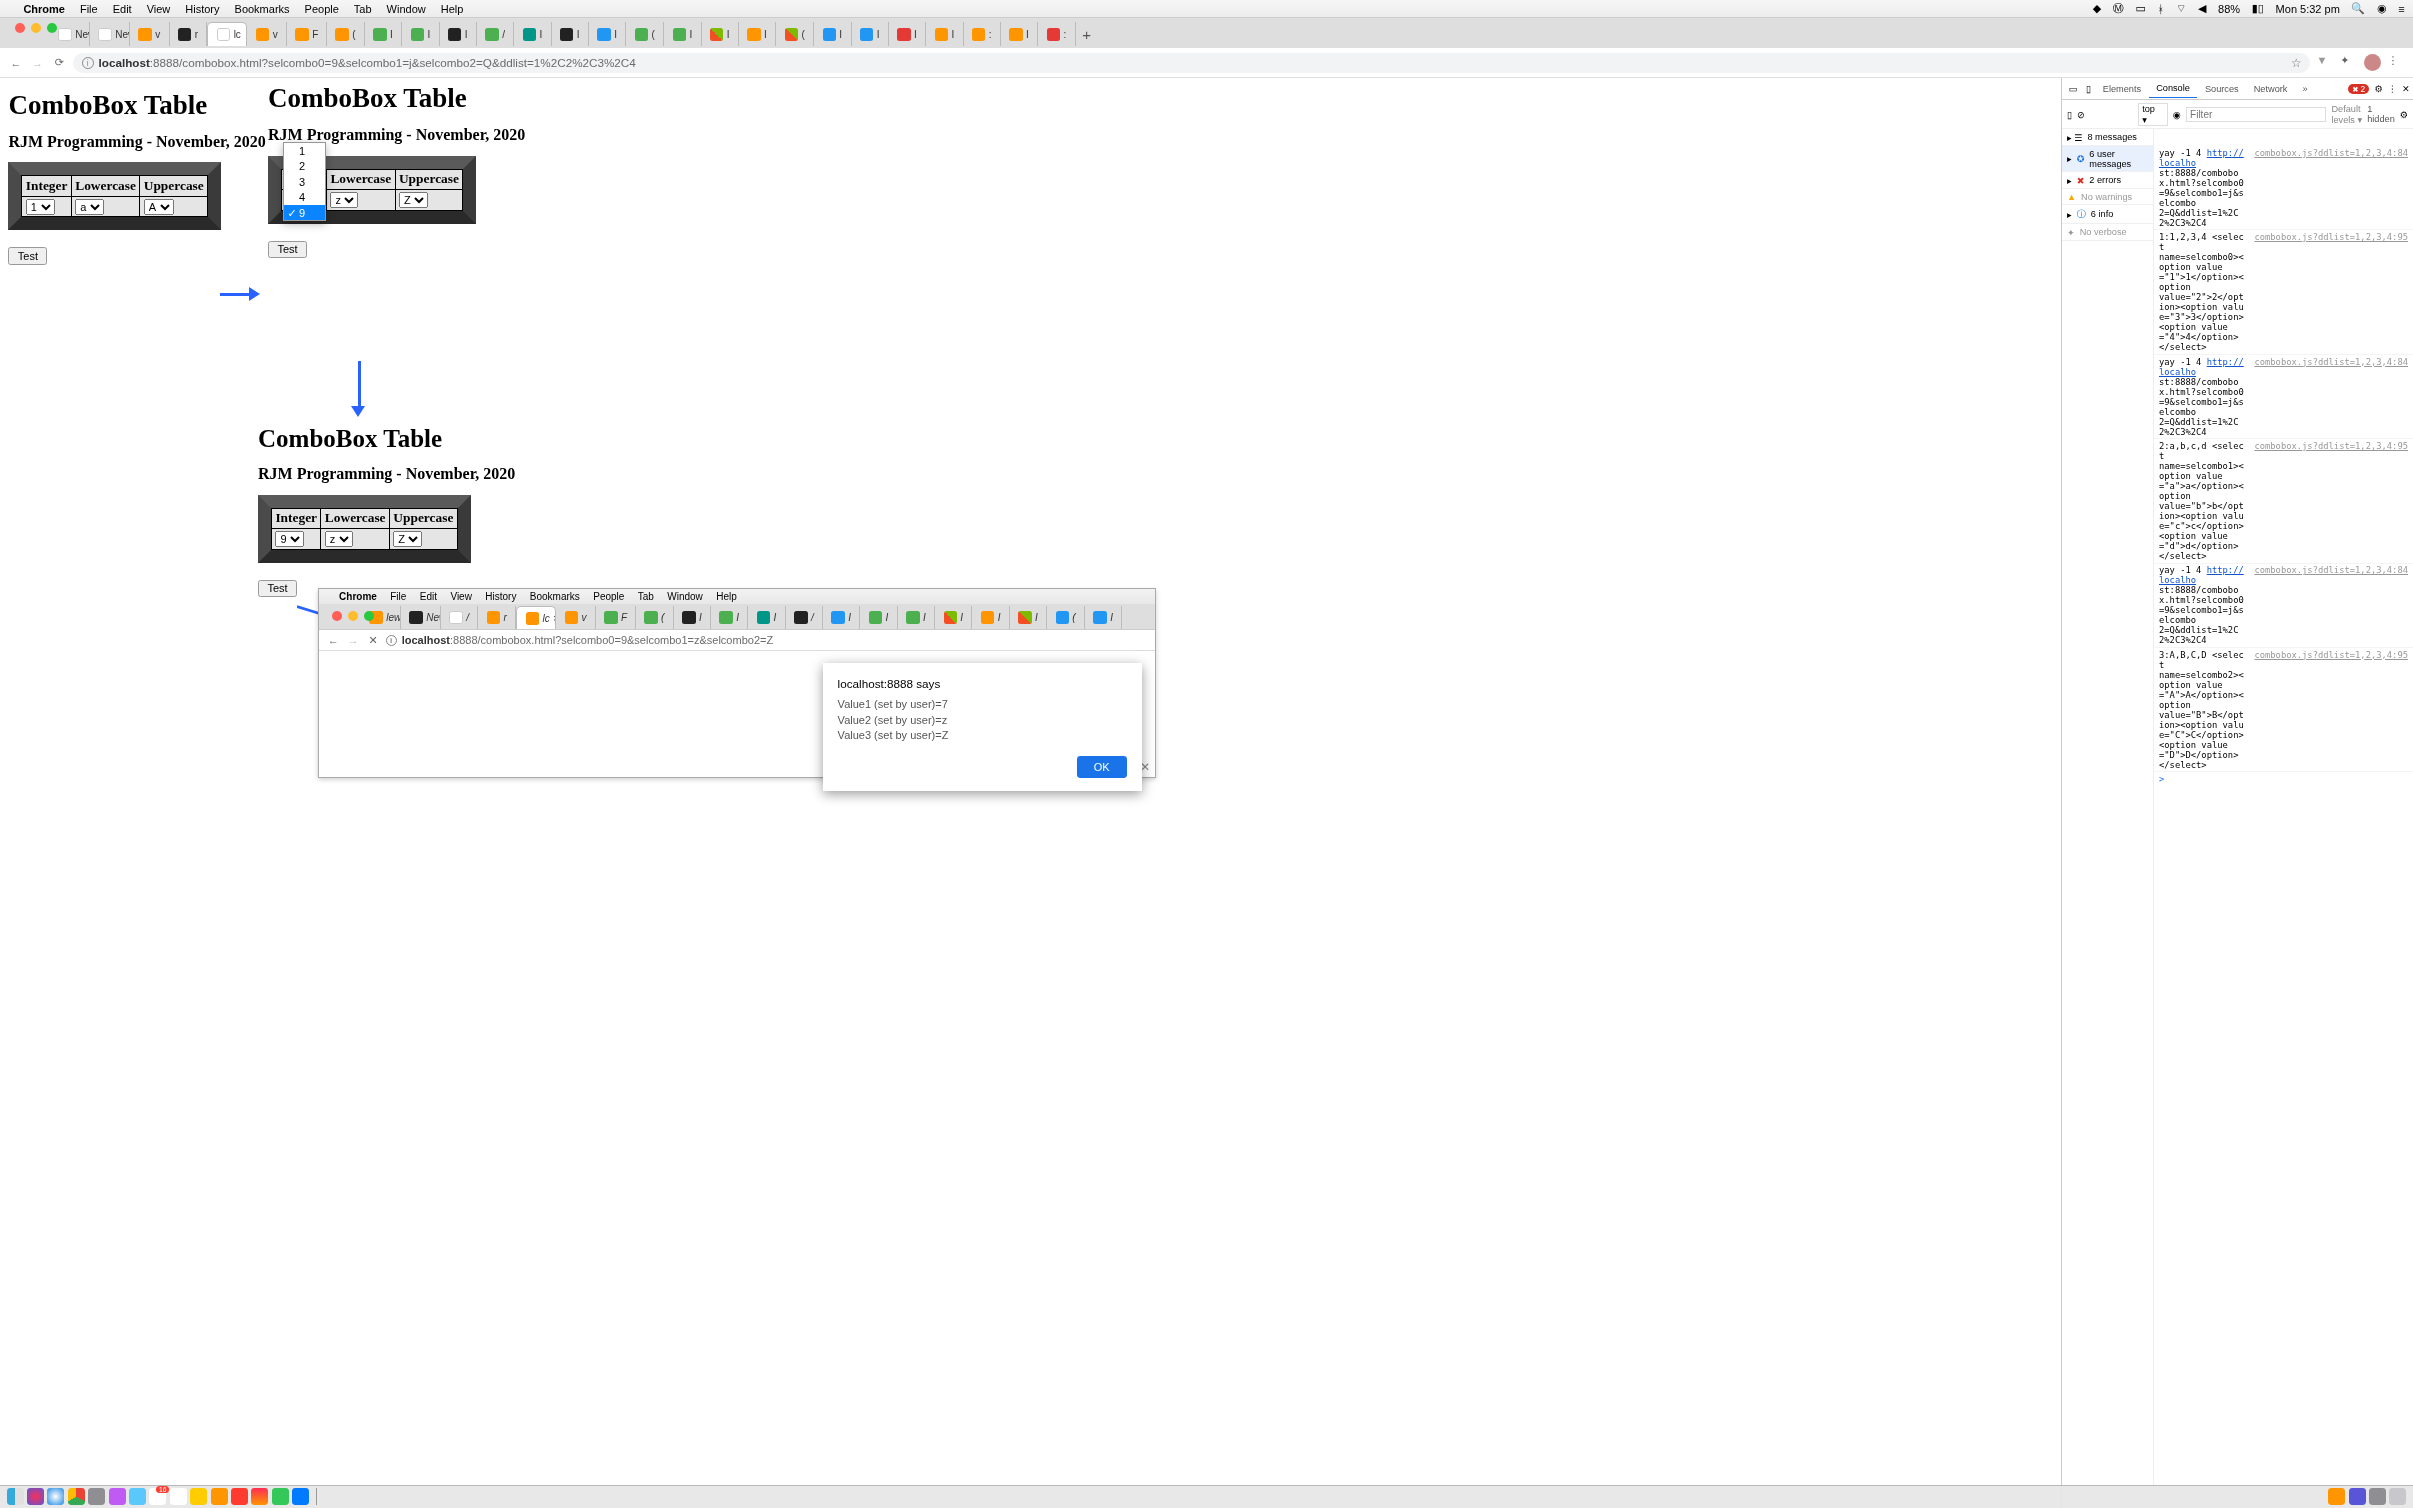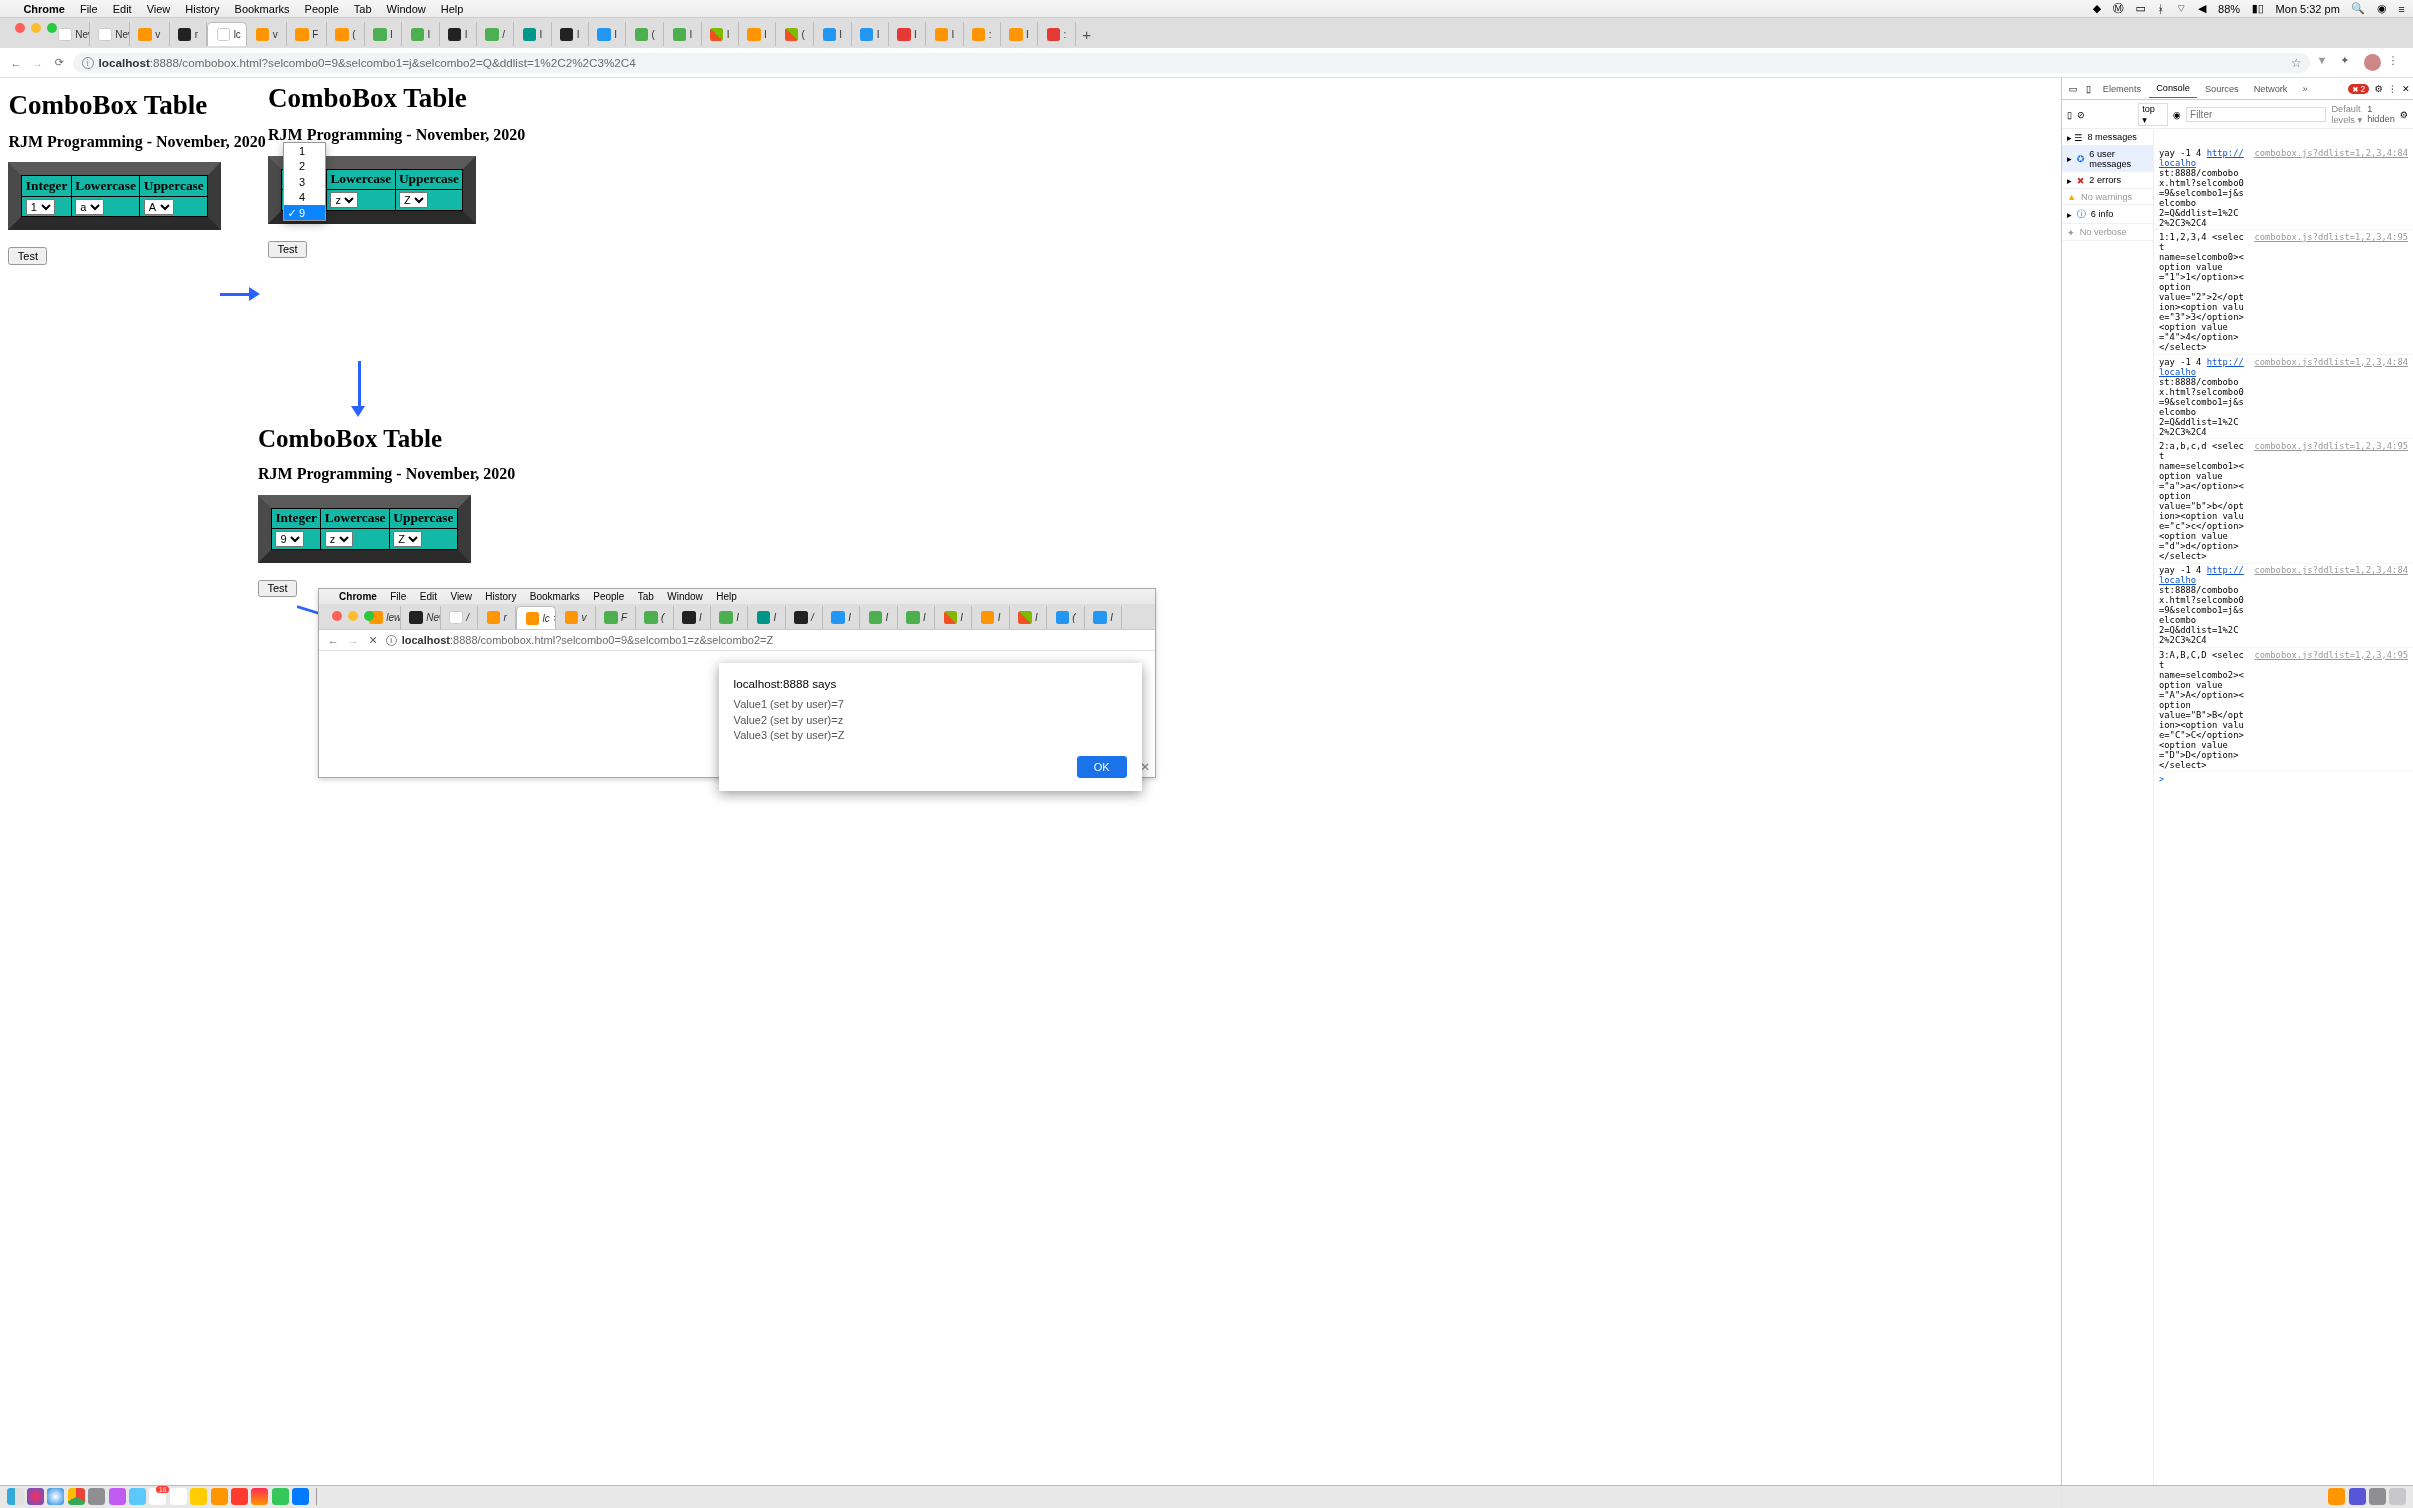--- a/index.html
+++ b/index.html
@@ -59,21 +59,21 @@
 h3.sub { font-family: "Times New Roman", serif; font-weight:bold; font-size:16px; margin-bottom:11.7px;}
 .panel { display:inline-block; vertical-align:top; margin-right:25px; position:relative;}
 .combo-frame {
   background:#7a7a7a;
   border:13.4px solid;
   border-color:#5a5a5a #3a3a3a #2a2a2a #4a4a4a;
   border-style:solid;
   display:inline-block;
   padding:0;
 }
-.combo-table { border-collapse:collapse; background:#14b8a6; font-family:"Times New Roman",serif; font-size:13.4px;}
+.combo-table { border-collapse:collapse; background:#e5e5e5; font-family:"Times New Roman",serif; font-size:13.4px;}
 .combo-table th, .combo-table td { border:0.8px solid #000; padding:1.7px 3.4px; text-align:left;}
 select.mini { font-size:11px; }
 .test-btn { margin-top:15px; padding:1.7px 8.4px; font-size:11px; background:#efefef; border:0.8px solid #999; border-radius:2.5px; cursor:pointer;}
 
 
 .arrow-right { position:absolute; width:39px; height:25px; }
 .arrow-right::before{content:"";position:absolute;top:11px;left:0;width:30px;height:2.5px;background:#2962ff;}
 .arrow-right::after{content:"";position:absolute;top:4.2px;left:28.5px;border:7.5px solid transparent;border-left:11.7px solid #2962ff;}
 .arrow-down { position:absolute; width:25px; height:59px;}
 .arrow-down::before{content:"";position:absolute;left:11px;top:0;width:2.5px;height:47px;background:#2962ff;}
@@ -100,21 +100,21 @@
   box-shadow:0 1.7px 5px rgba(0,0,0,0.2);
 }
 .sub-menubar { height:15px; background:linear-gradient(#f2f2f2,#e8e8e8); display:flex; gap:13.4px; align-items:center; padding:0 6.7px; font-size:10px;}
 .sub-menubar .apple{font-size:11px;}
 .sub-tabstrip { display:flex; align-items:center; height:25px; background:#dedede; padding:1.7px 3.4px 0 42px; overflow:hidden;}
 .sub-toolbar { display:flex; align-items:center; gap:5px; padding:2.5px 6.7px; border-top:0.8px solid #ccc; border-bottom:0.8px solid #ddd;}
 .sub-omni { flex:1; display:flex; gap:5px; align-items:center; font-size:11px; color:#333;}
 
 .alert-box {
   position:absolute; right:13.4px; top:74px;
-  width:423px; background:#fff;
+  width:319px; background:#fff;
   box-shadow:0 3.4px 11.7px rgba(0,0,0,0.4);
   padding:13.4px 15px;
   z-index:20;
 }
 .alert-box .atitle{font-size:11.7px;font-weight:500;margin-bottom:8.4px;}
 .alert-box .aline{font-size:11px;color:#555;margin:3.4px 0;}
 .alert-box .abtn{float:right;margin-top:11.7px;background:#1a73e8;color:#fff;border:none;padding:5px 17px;border-radius:3.4px;font-size:11px;cursor:pointer;}
 .alert-close{position:absolute;top:5px;right:6.7px;color:#888;font-size:11.7px;cursor:pointer;}
 
 

